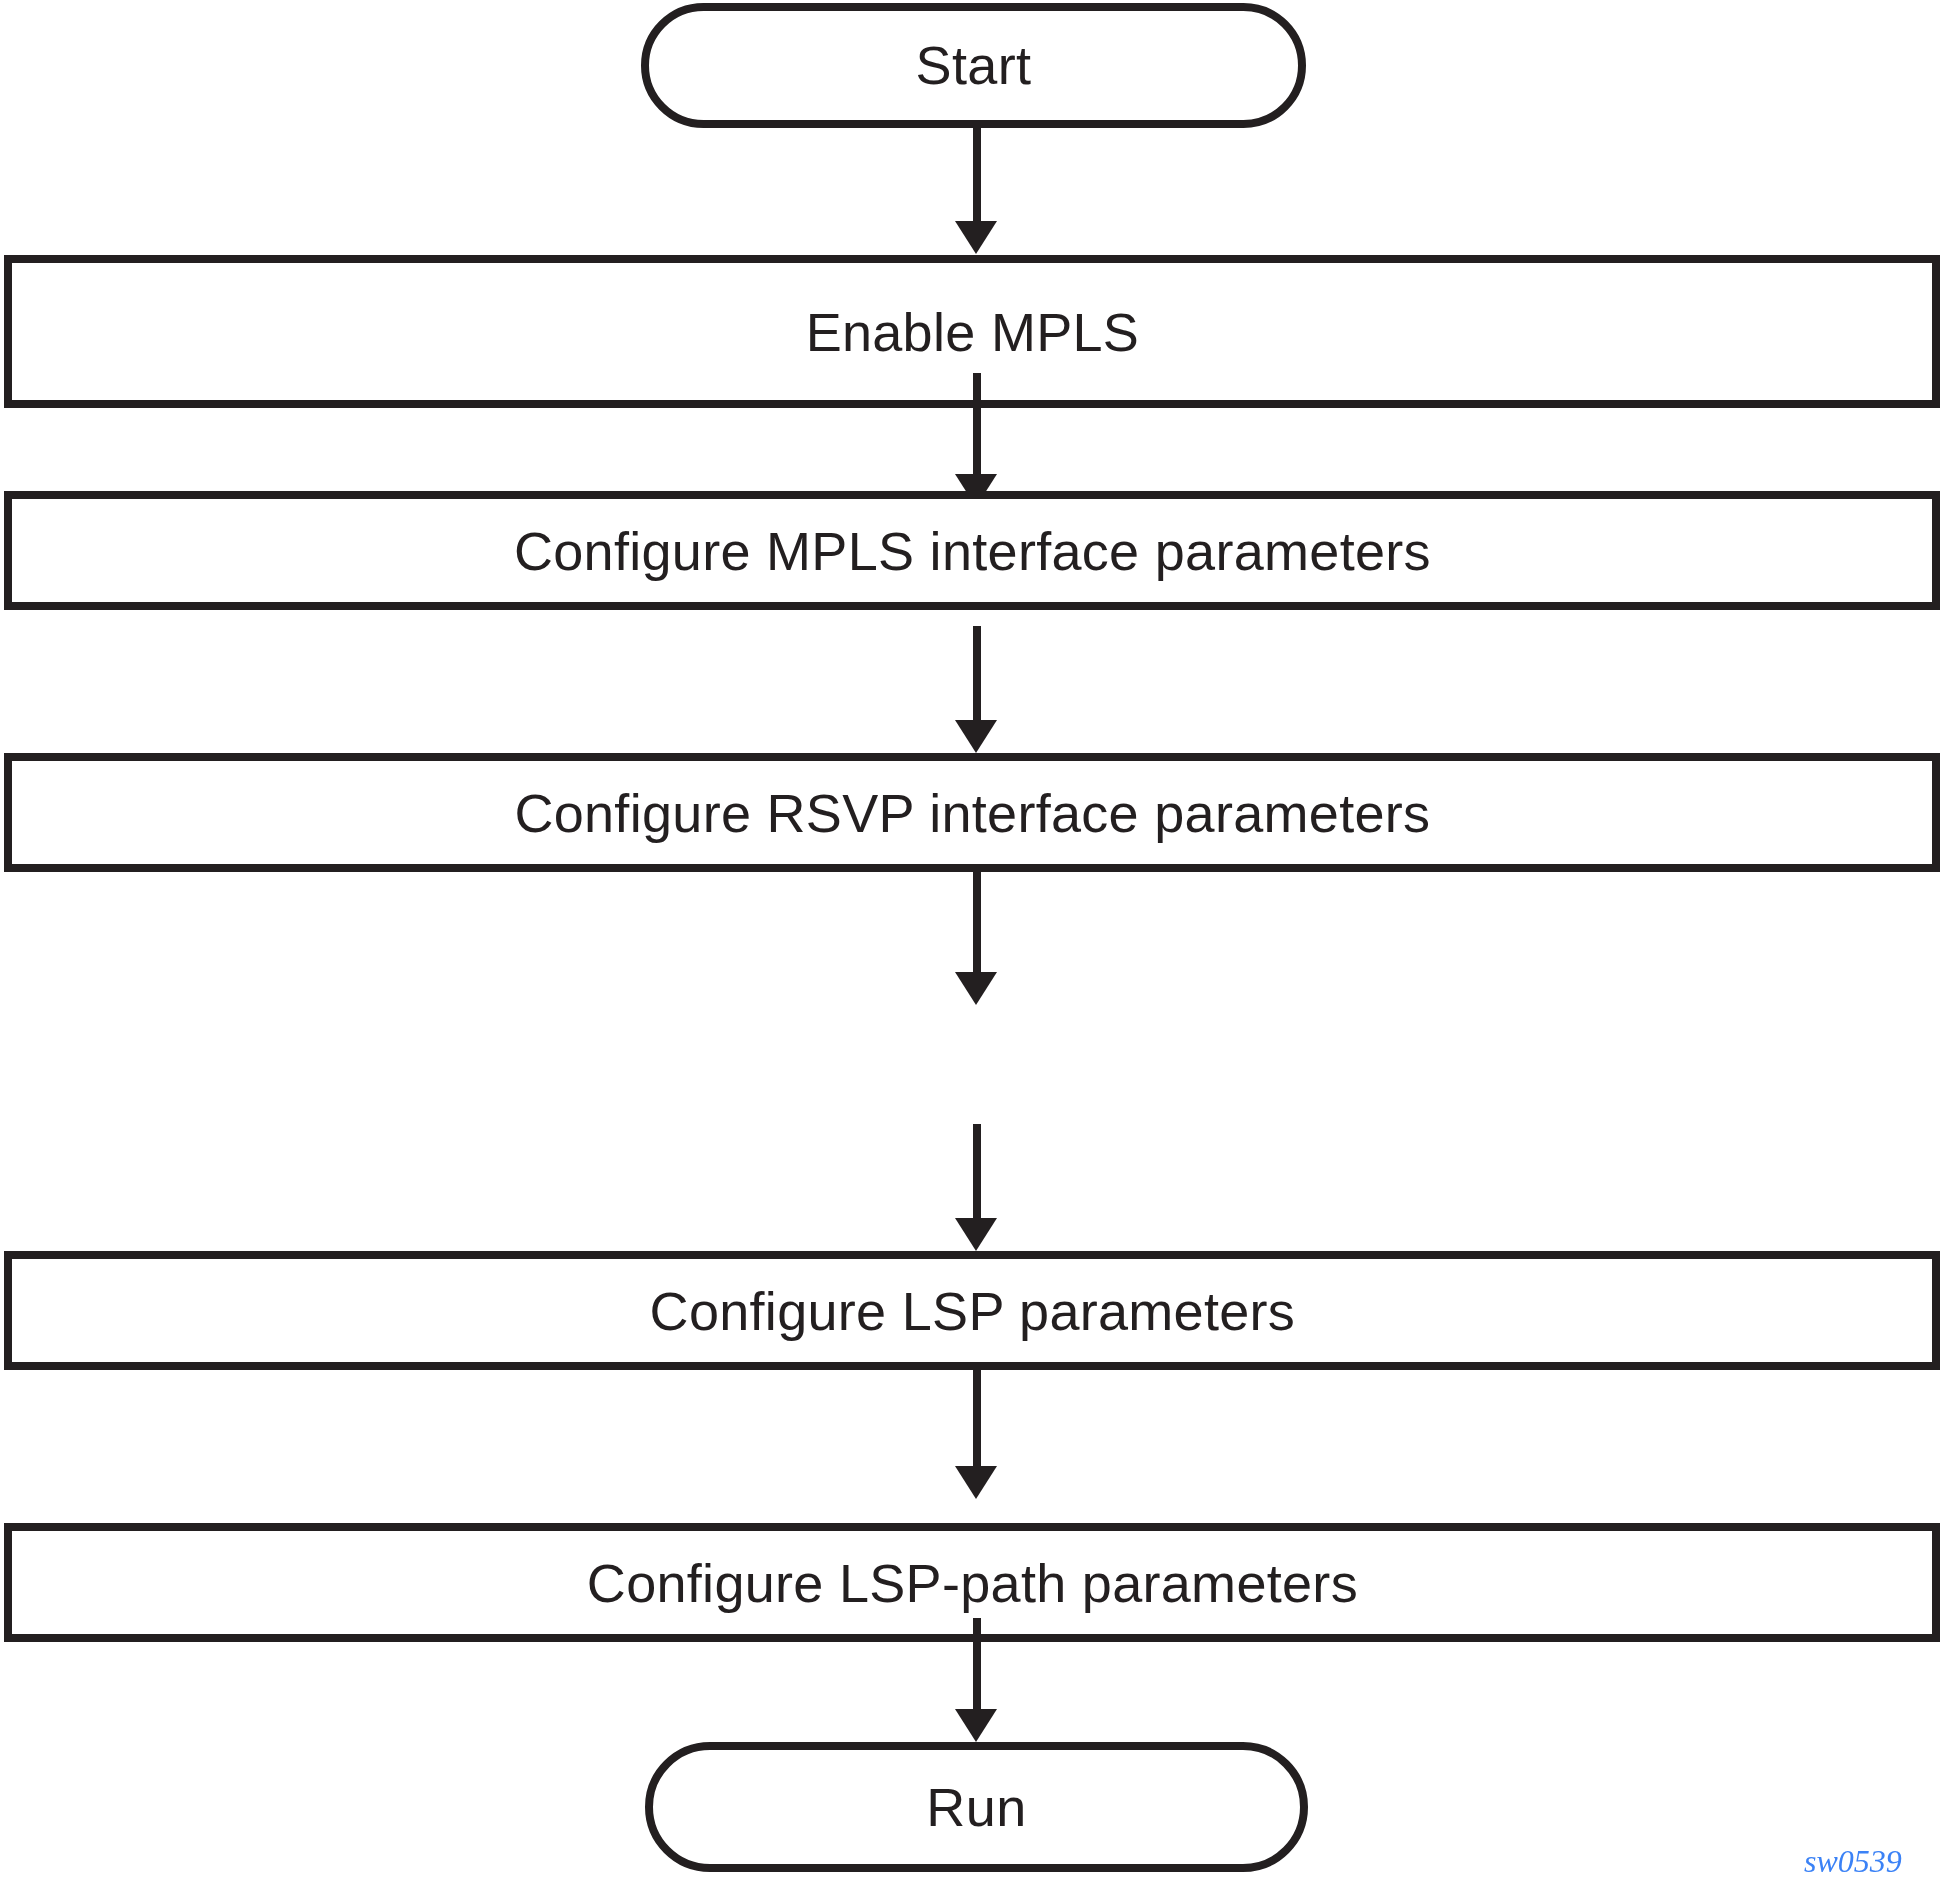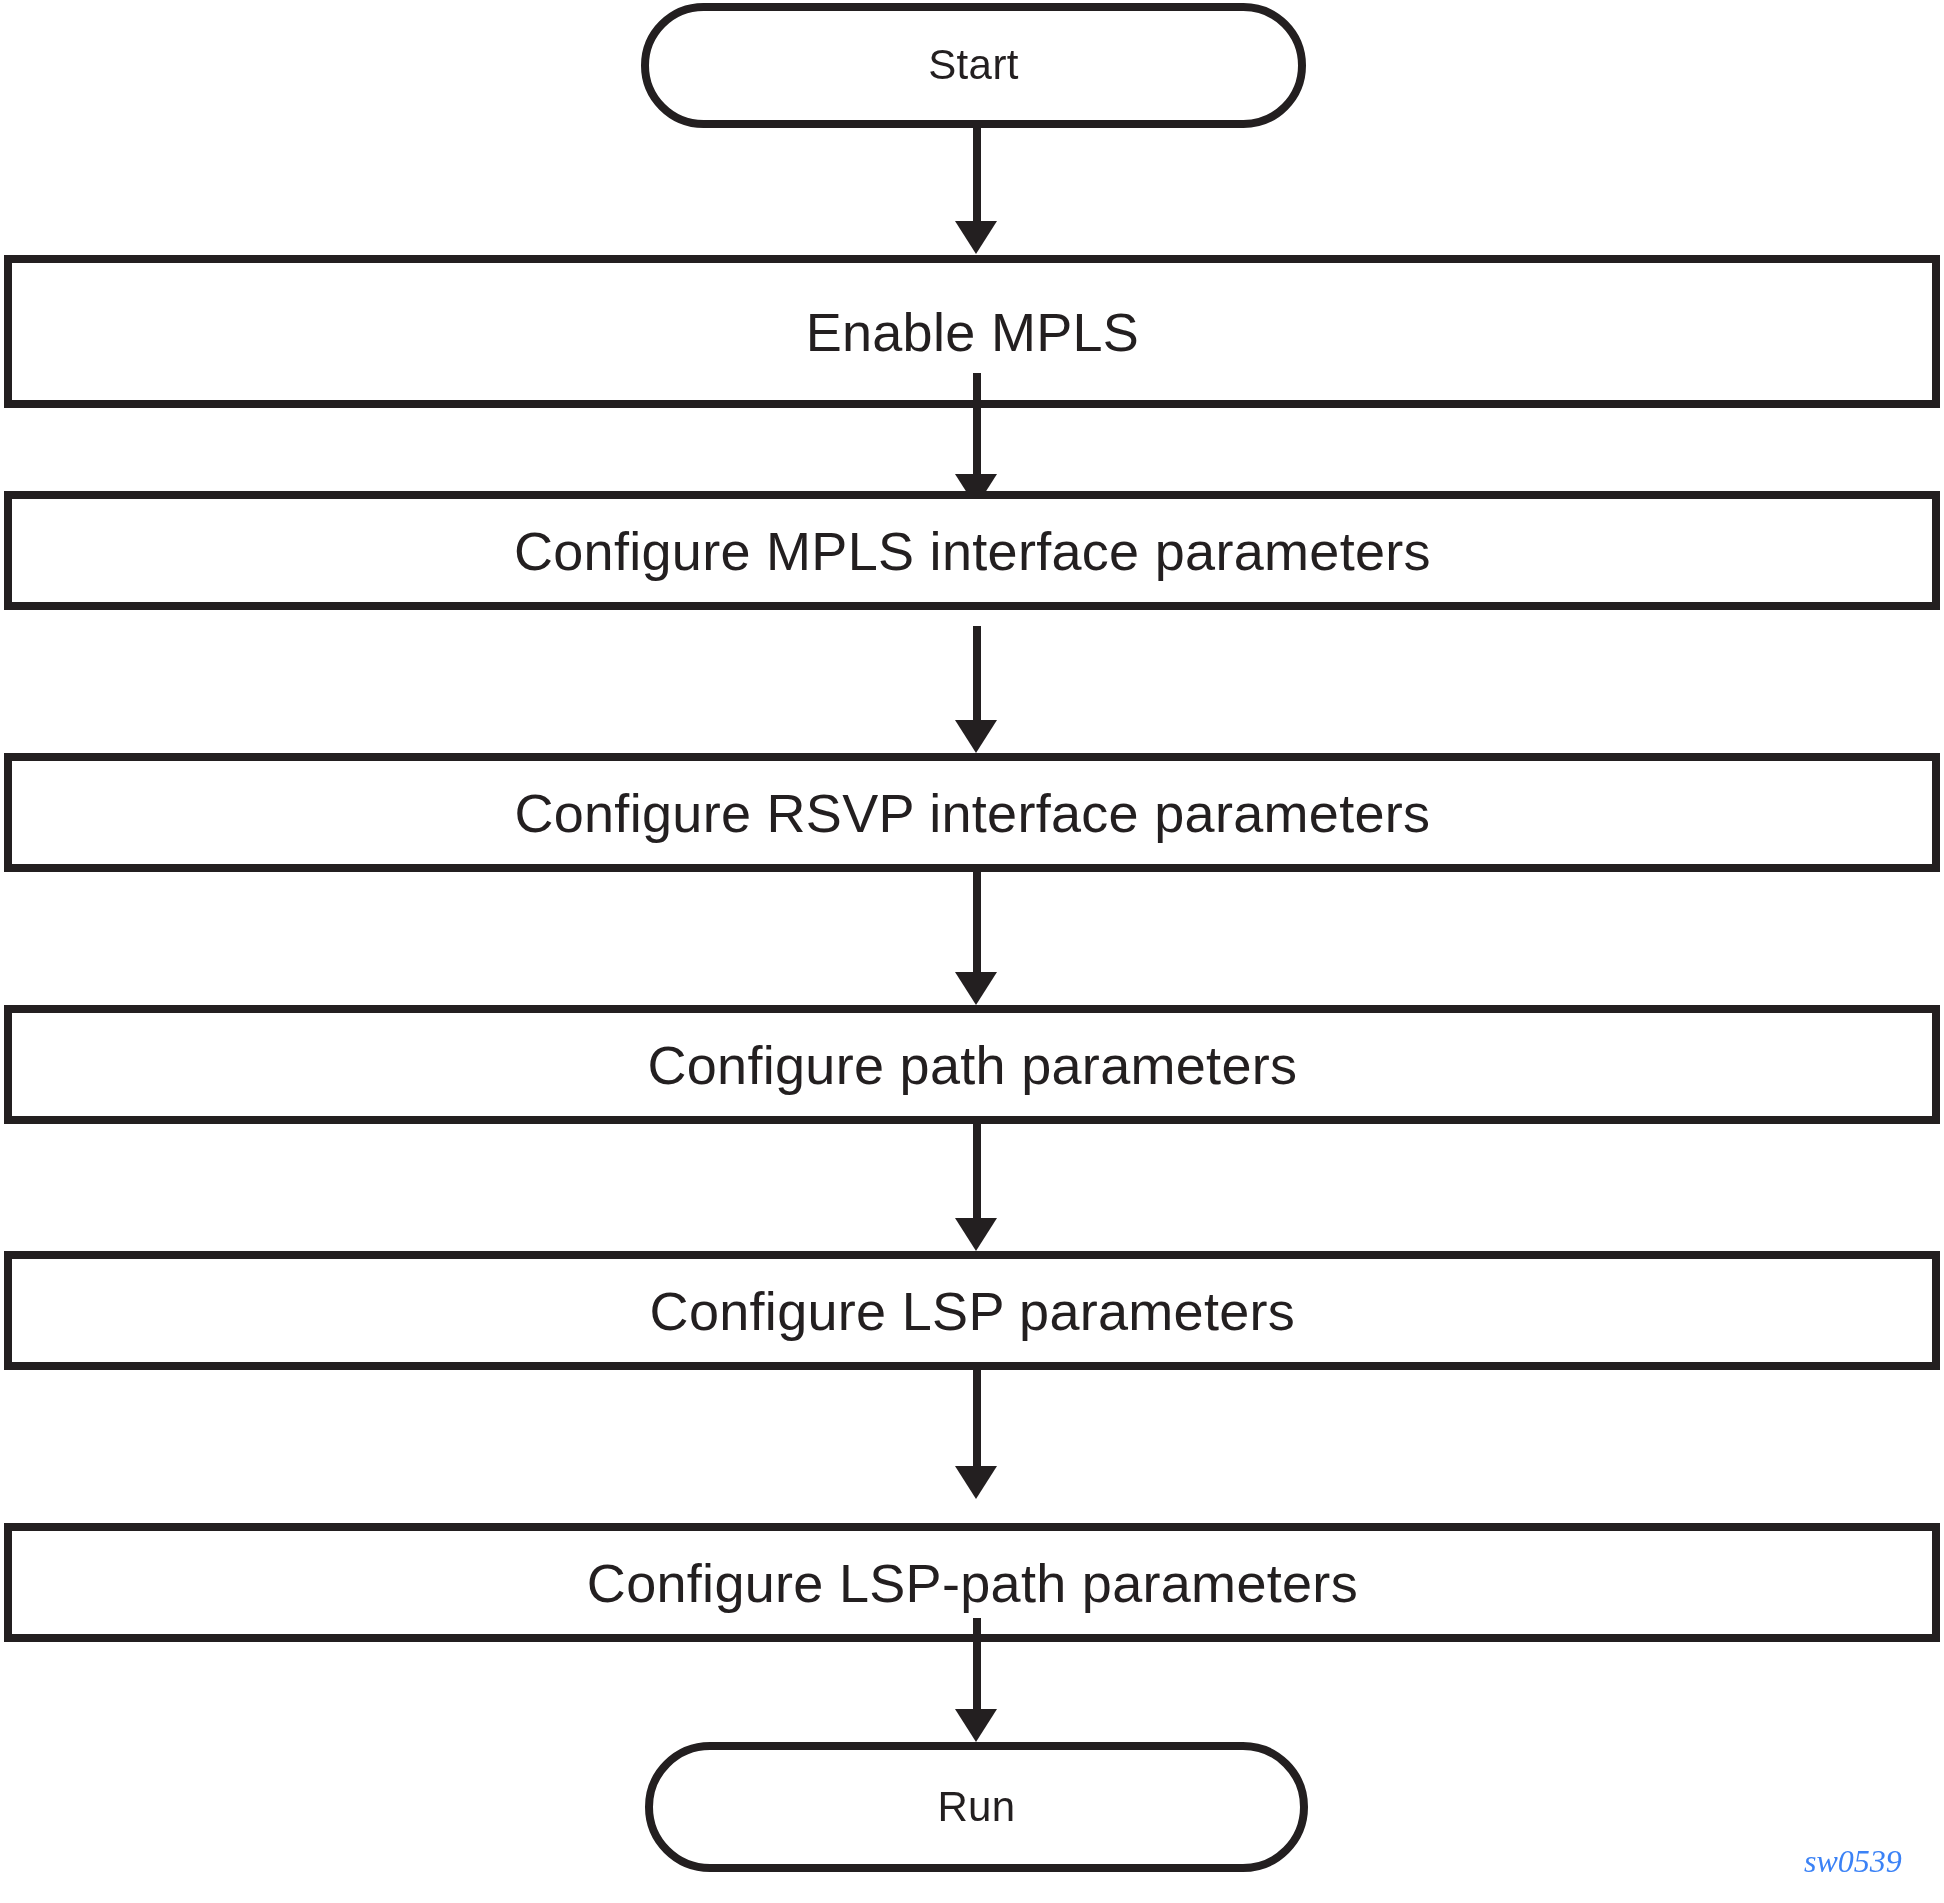--- a/index.html
+++ b/index.html
@@ -21,21 +21,21 @@
     position: absolute;
     box-sizing: border-box;
     border: 8px solid #231f20;
     border-radius: 877px;
     background: #ffffff;
     display: flex;
     align-items: center;
     justify-content: center;
   }
   .terminal .node-label {
-    font-size: 42px;
+    font-size: 54px;
     line-height: 1;
     color: #231f20;
     letter-spacing: 0.4px;
     white-space: nowrap;
   }
 
   
   .process {
     position: absolute;
     box-sizing: border-box;
@@ -118,23 +118,20 @@
 
   <div class="process" style="left:4.4px; top:753px; width:1936px; height:119px;">
     <span class="node-label">Configure RSVP interface parameters</span>
   </div>
 
   <div class="connector" style="left:973px; top:872px; height:133px;">
     <div class="shaft" style="height:103px;"></div>
     <div class="head" style="top:100px;"></div>
   </div>
 
-  <div class="process" style="left:4.4px; top:1005px; width:1936px; height:119px;">
-    <span class="node-label">Configure path parameters</span>
-  </div>
 
   <div class="connector" style="left:973px; top:1124px; height:127px;">
     <div class="shaft" style="height:97px;"></div>
     <div class="head" style="top:94px;"></div>
   </div>
 
   <div class="process" style="left:4.4px; top:1251px; width:1936px; height:119px;text-align:right;">
     <span class="node-label">Configure LSP parameters</span>
   </div>
 

